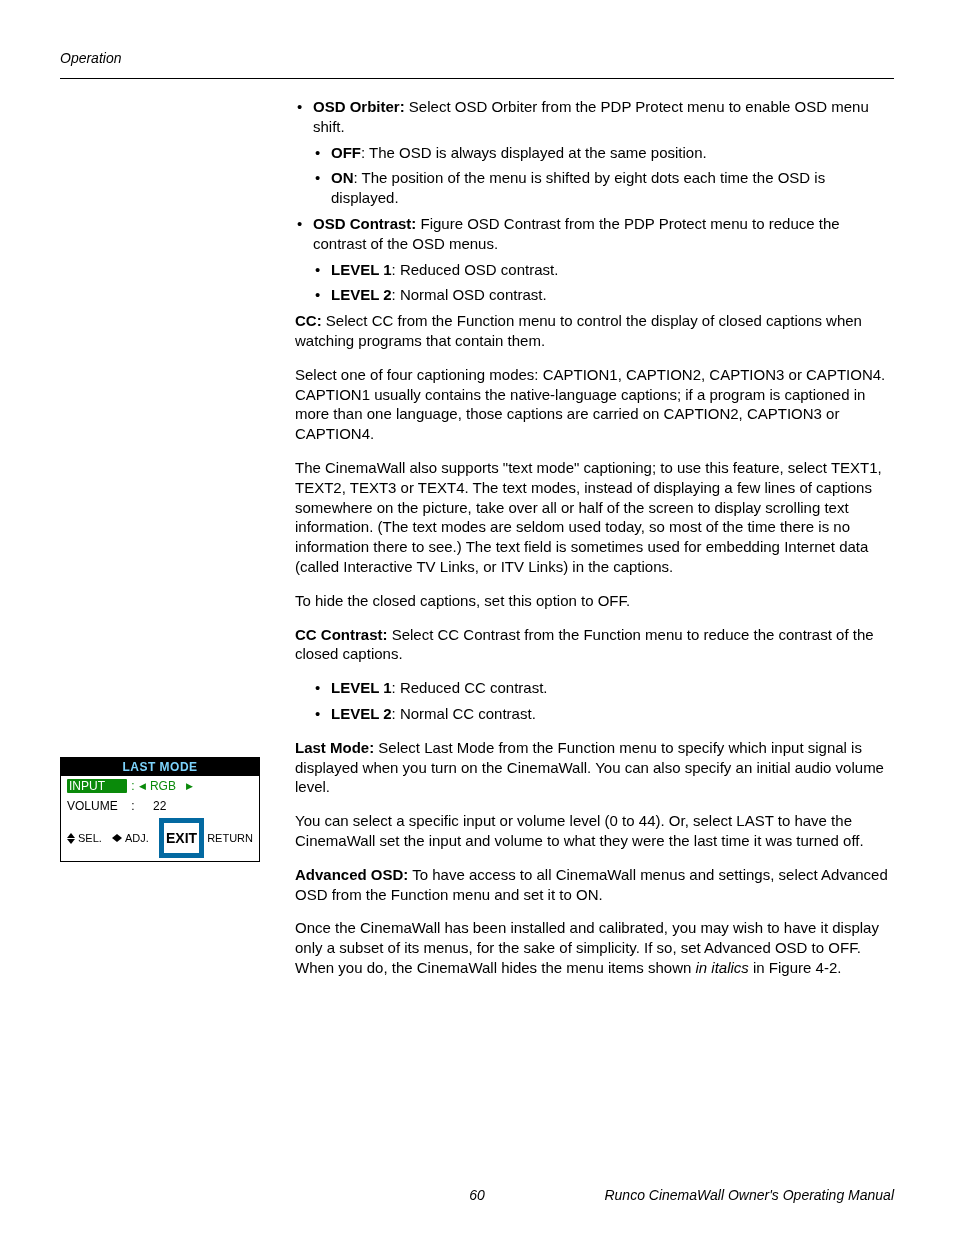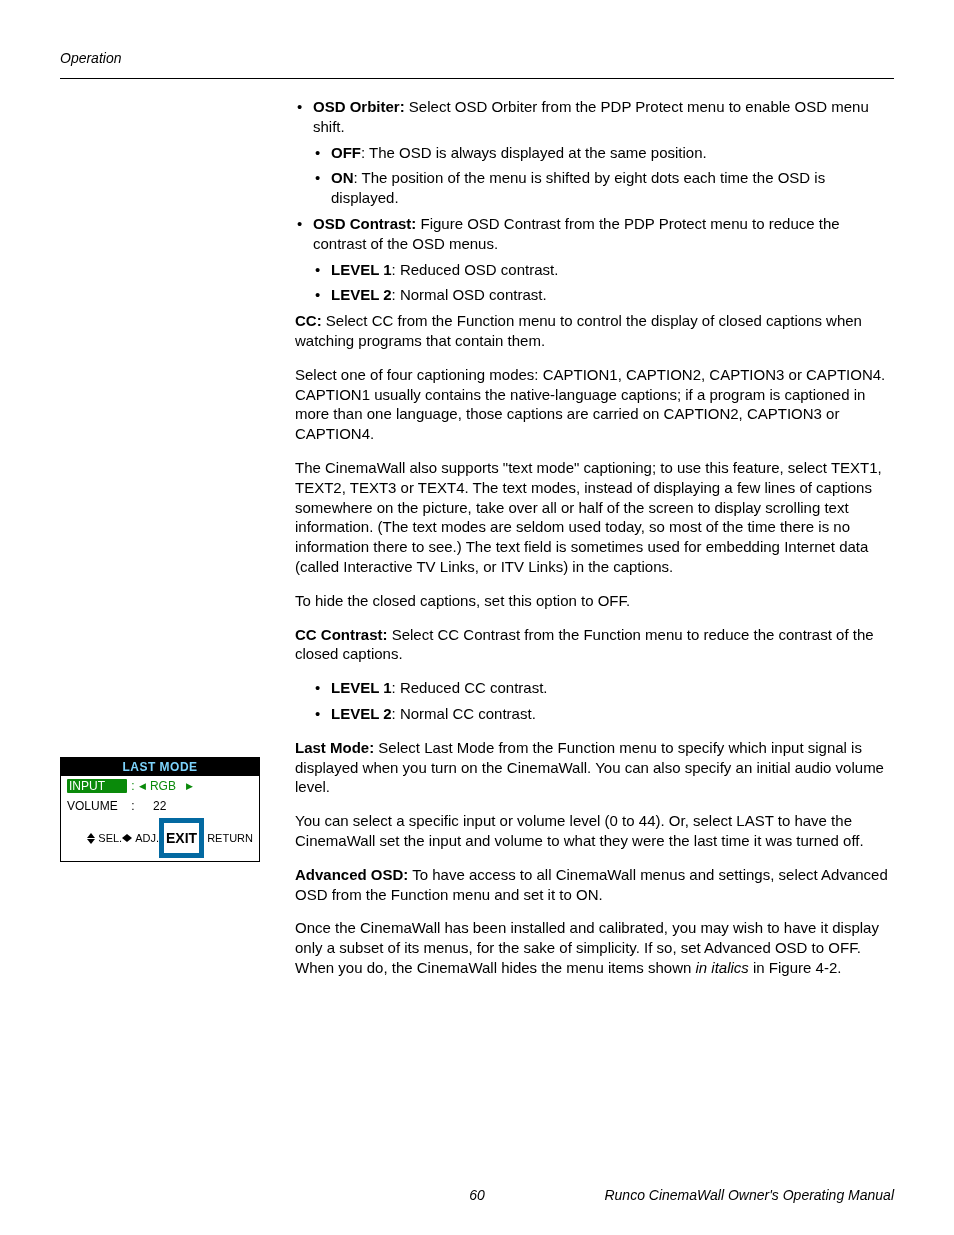--- a/index.html
+++ b/index.html
@@ -76,21 +76,21 @@
   }
   .osd-row .k { width: 60px; }
   .osd-row .sep { width: 12px; text-align: center; }
   .osd-row .v { flex: 1; display: flex; align-items: center; gap: 4px; }
   .osd-row.selected .k { background: #0a8a0a; color: #fff; padding: 0 2px; border-radius: 1px; }
   .osd-row.selected .sep,
   .osd-row.selected .v { color: #0a8a0a; }
   .osd-row.selected .arrow { font-size: 9px; }
   .osd-footer {
     display: flex;
-    justify-content: flex-end;
+    justify-content: space-between;
     align-items: center;
     padding: 2px 6px 3px 6px;
     font-size: 11px;
   }
   .osd-footer .grp { display: flex; align-items: center; gap: 3px; }
   .tri-up, .tri-down { width: 0; height: 0; border-left: 4px solid transparent; border-right: 4px solid transparent; }
   .tri-up { border-bottom: 5px solid #000; }
   .tri-down { border-top: 5px solid #000; }
   .tri-stack { display: flex; flex-direction: column; gap: 1px; align-items: center; }
   .tri-left, .tri-right { width: 0; height: 0; border-top: 4px solid transparent; border-bottom: 4px solid transparent; }

